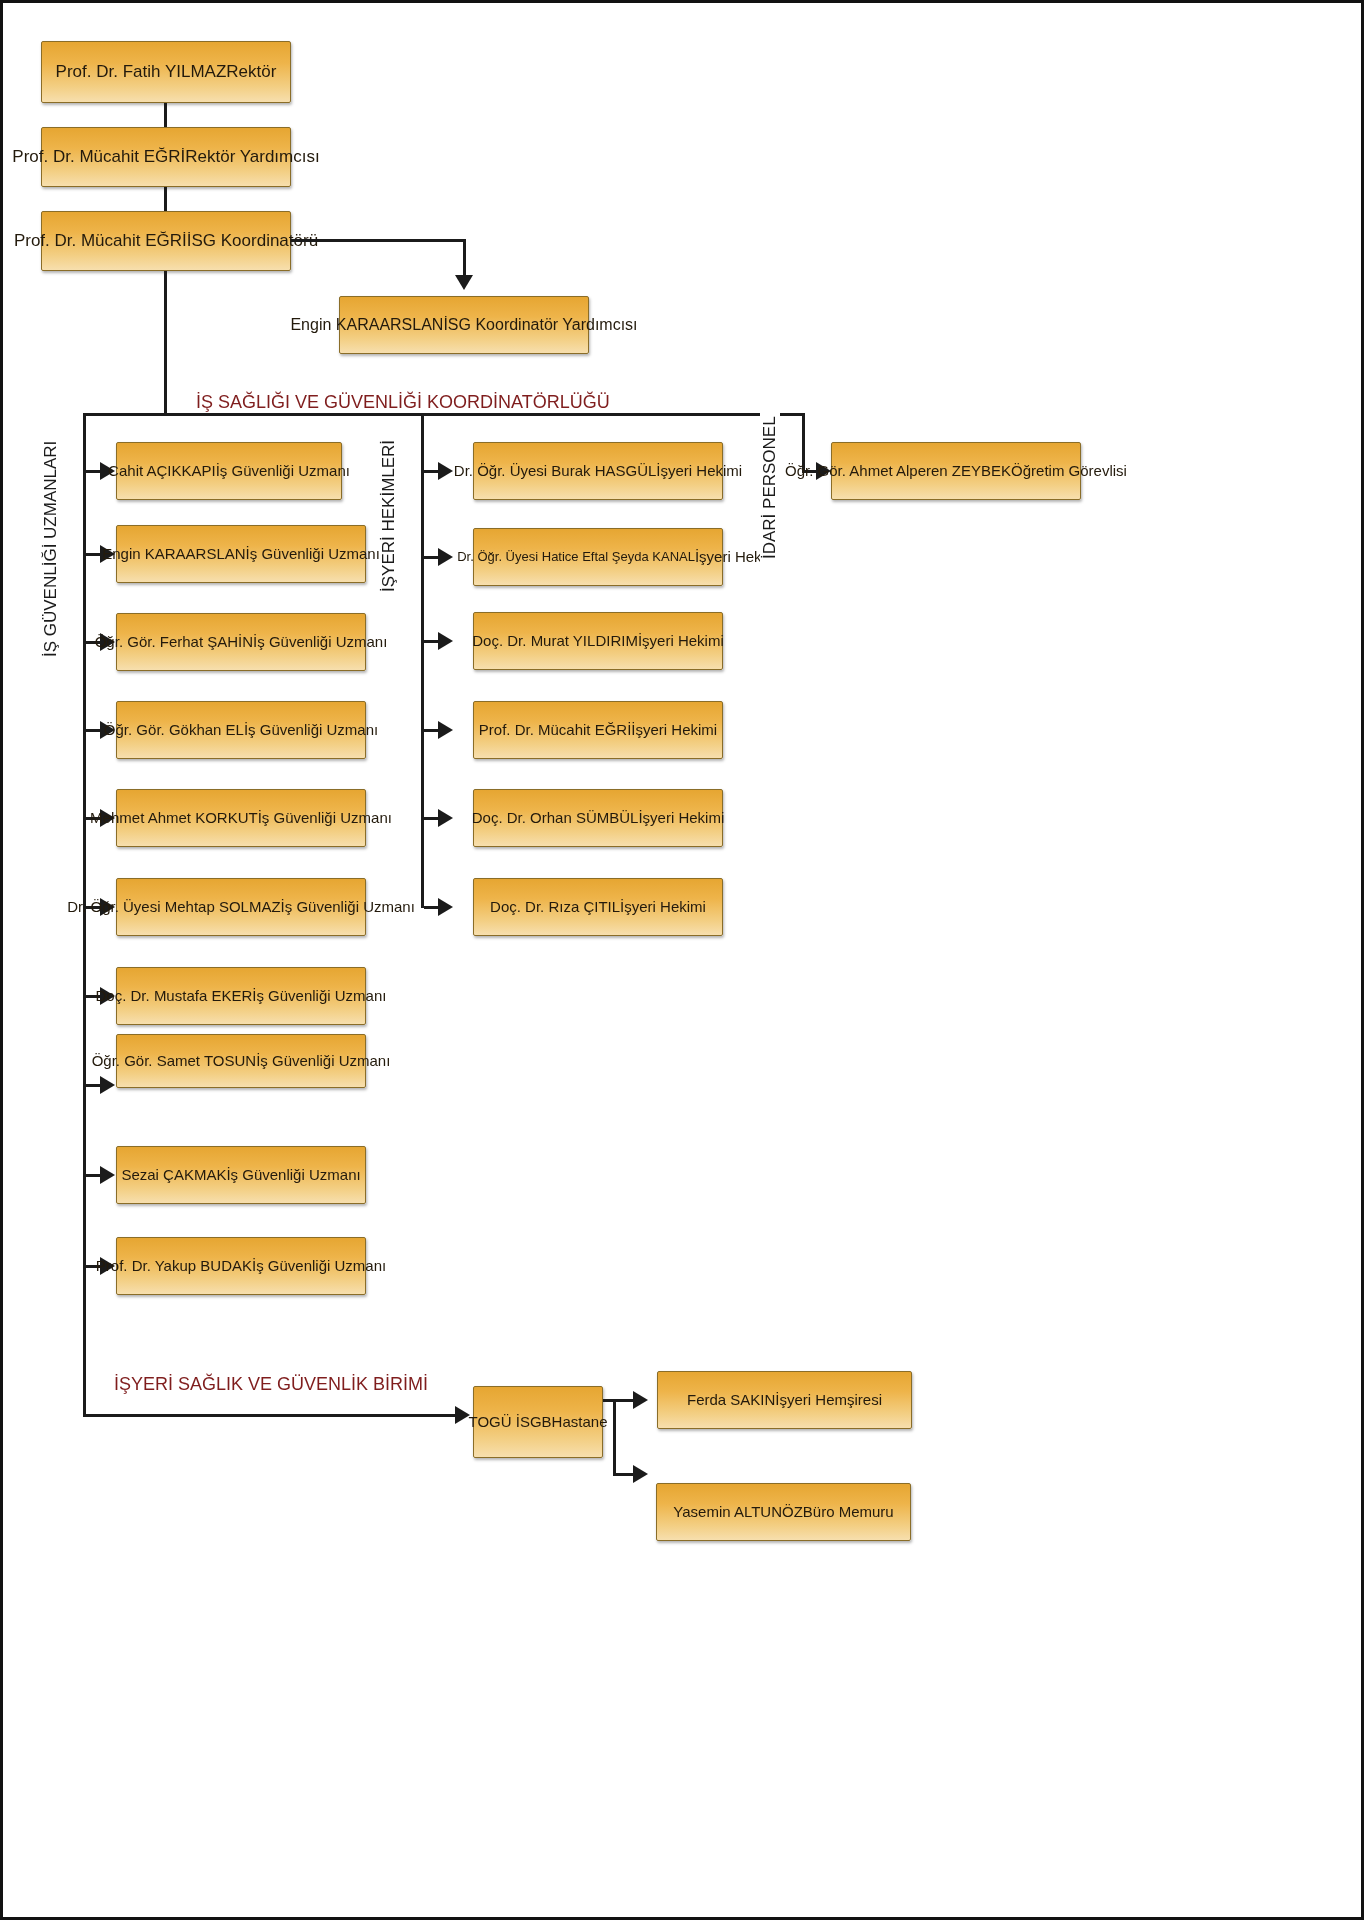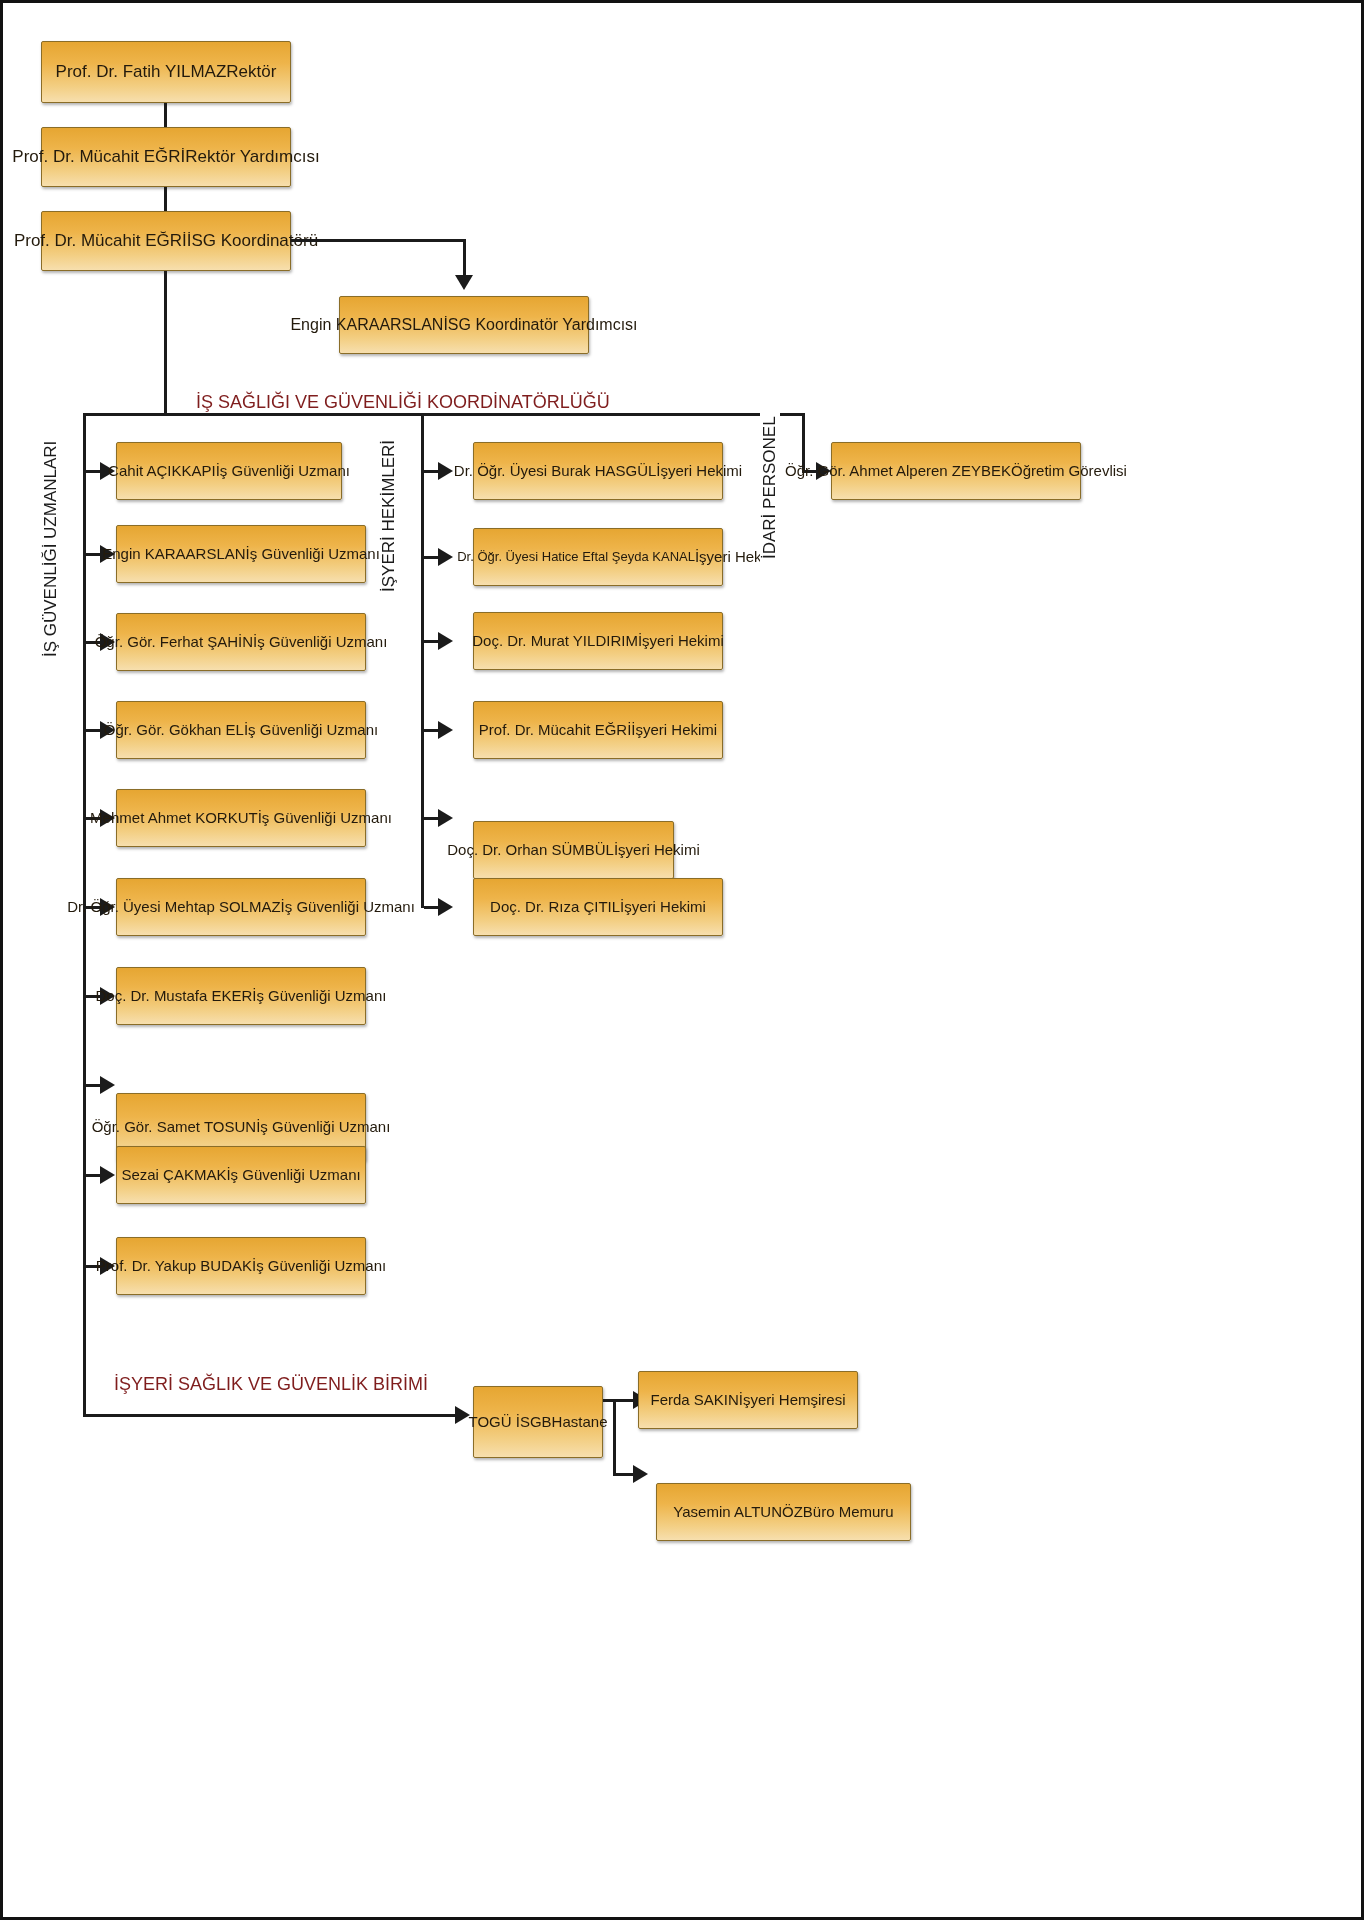--- a/index.html
+++ b/index.html
@@ -172,21 +172,21 @@
     <span class="l2">İş Güvenliği Uzmanı</span>
   </div>
   <div class="node f15" style="left:113px; top:875px; width:250px; height:58px;">
     <span class="l1">Dr. Öğr. Üyesi Mehtap SOLMAZ</span>
     <span class="l2">İş Güvenliği Uzmanı</span>
   </div>
   <div class="node f15" style="left:113px; top:964px; width:250px; height:58px;">
     <span class="l1">Doç. Dr. Mustafa EKER</span>
     <span class="l2">İş Güvenliği Uzmanı</span>
   </div>
-  <div class="node f15" style="left:113px; top:1090px; width:250px; height:68px;">
+  <div class="node f15" style="left:113px; top:1031px; width:250px; height:54px;">
     <span class="l1">Öğr. Gör. Samet TOSUN</span>
     <span class="l2">İş Güvenliği Uzmanı</span>
   </div>
   <div class="node f15" style="left:113px; top:1143px; width:250px; height:58px;">
     <span class="l1">Sezai ÇAKMAK</span>
     <span class="l2">İş Güvenliği Uzmanı</span>
   </div>
   <div class="node f15" style="left:113px; top:1234px; width:250px; height:58px;">
     <span class="l1">Prof. Dr. Yakup BUDAK</span>
     <span class="l2">İş Güvenliği Uzmanı</span>
@@ -217,21 +217,21 @@
     <span class="l2 f15">İşyeri Hekimi</span>
   </div>
   <div class="node f15" style="left:470px; top:609px; width:250px; height:58px;">
     <span class="l1">Doç. Dr. Murat YILDIRIM</span>
     <span class="l2">İşyeri Hekimi</span>
   </div>
   <div class="node f15" style="left:470px; top:698px; width:250px; height:58px;">
     <span class="l1">Prof. Dr. Mücahit EĞRİ</span>
     <span class="l2">İşyeri Hekimi</span>
   </div>
-  <div class="node f15" style="left:470px; top:786px; width:201px; height:58px;margin-top:32px;">
+  <div class="node f15" style="left:470px; top:786px; width:250px; height:58px;">
     <span class="l1">Doç. Dr. Orhan SÜMBÜL</span>
     <span class="l2">İşyeri Hekimi</span>
   </div>
   <div class="node f15" style="left:470px; top:875px; width:250px; height:58px;">
     <span class="l1">Doç. Dr. Rıza ÇITIL</span>
     <span class="l2">İşyeri Hekimi</span>
   </div>
 
   <div class="ln vline" style="left:799px; top:410px; height:60px;"></div>
   <div class="vlabel" style="left:777px; top:540px;">İDARİ PERSONEL</div>
@@ -254,21 +254,21 @@
     <span class="l2">Hastane</span>
   </div>
 
   <div class="ln hline" style="left:600px; top:1396px; width:33px;"></div>
   <div class="arrow-right" style="left:630px; top:1388px;"></div>
 
   <div class="ln vline" style="left:610px; top:1396px; height:77px;"></div>
   <div class="ln hline" style="left:610px; top:1470px; width:23px;"></div>
   <div class="arrow-right" style="left:630px; top:1462px;"></div>
 
-  <div class="node f15" style="left:635px; top:1368px; width:220px; height:58px;">
+  <div class="node f15" style="left:654px; top:1368px; width:255px; height:58px;">
     <span class="l1">Ferda SAKIN</span>
     <span class="l2">İşyeri Hemşiresi</span>
   </div>
   <div class="node f15" style="left:653px; top:1480px; width:255px; height:58px;">
     <span class="l1">Yasemin ALTUNÖZ</span>
     <span class="l2">Büro Memuru</span>
   </div>
 
 </div>
 

